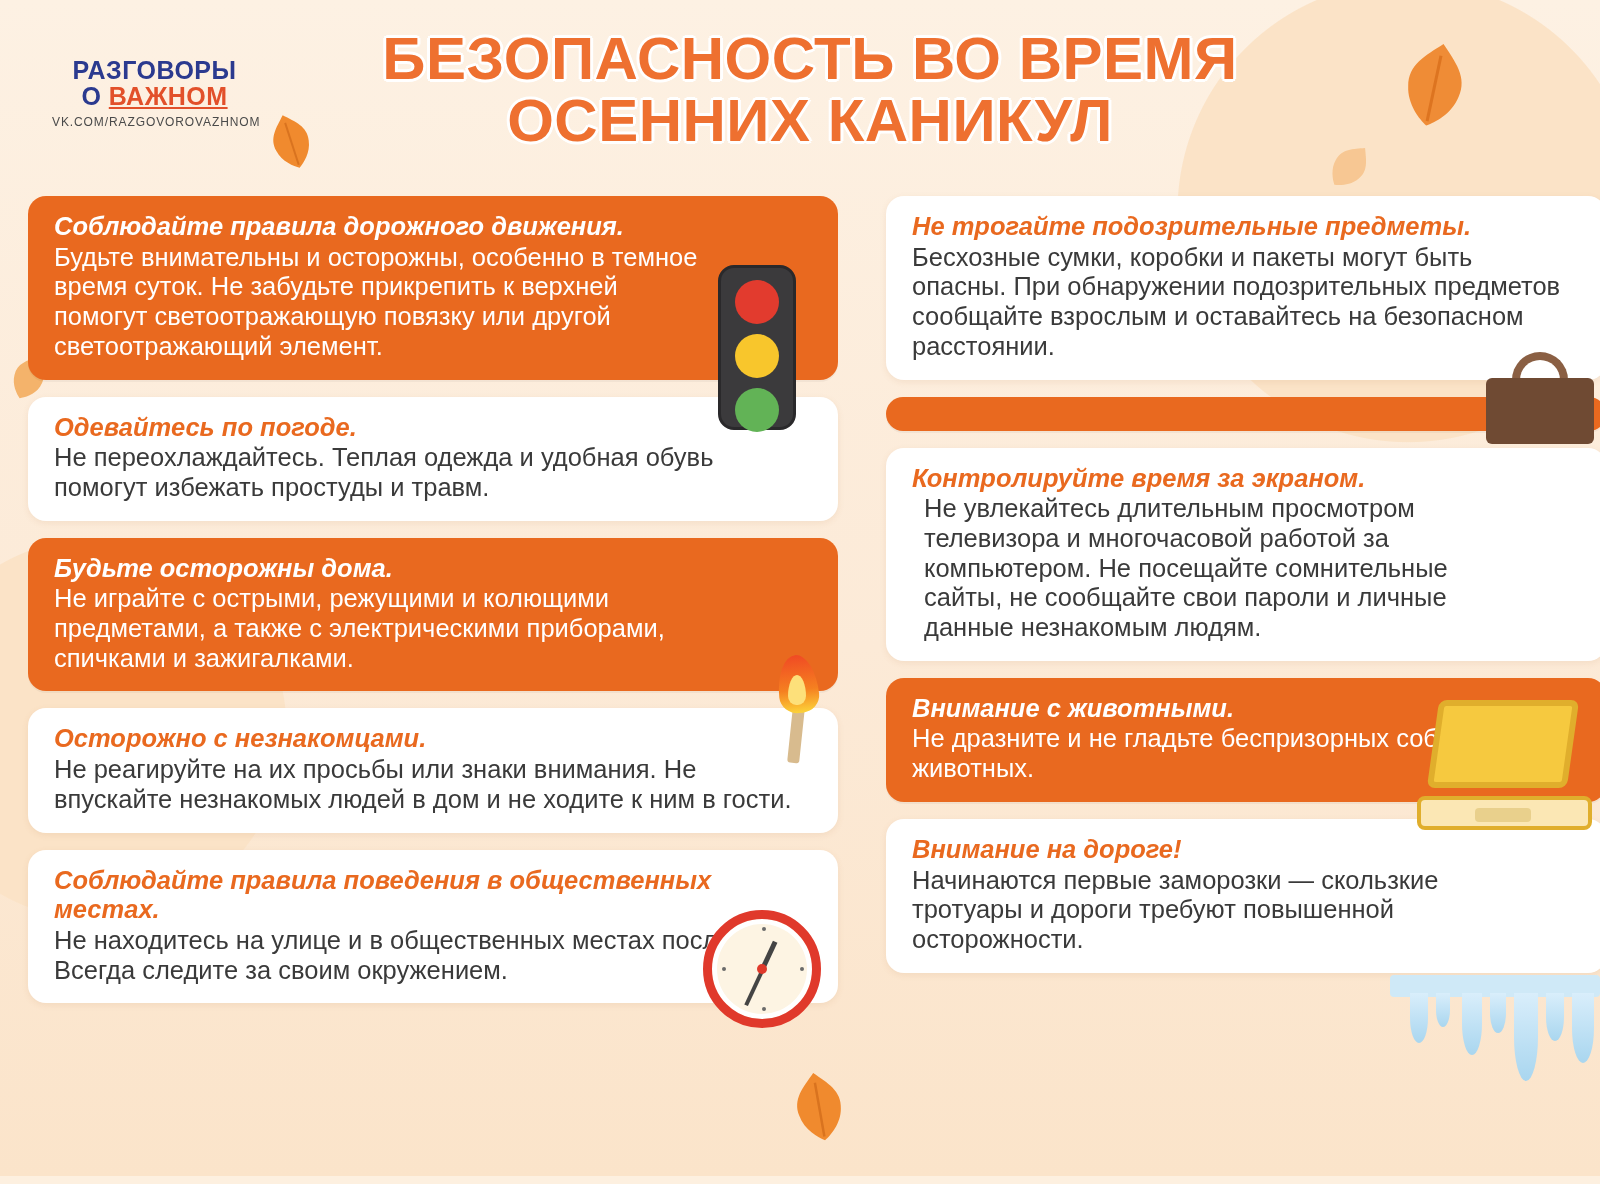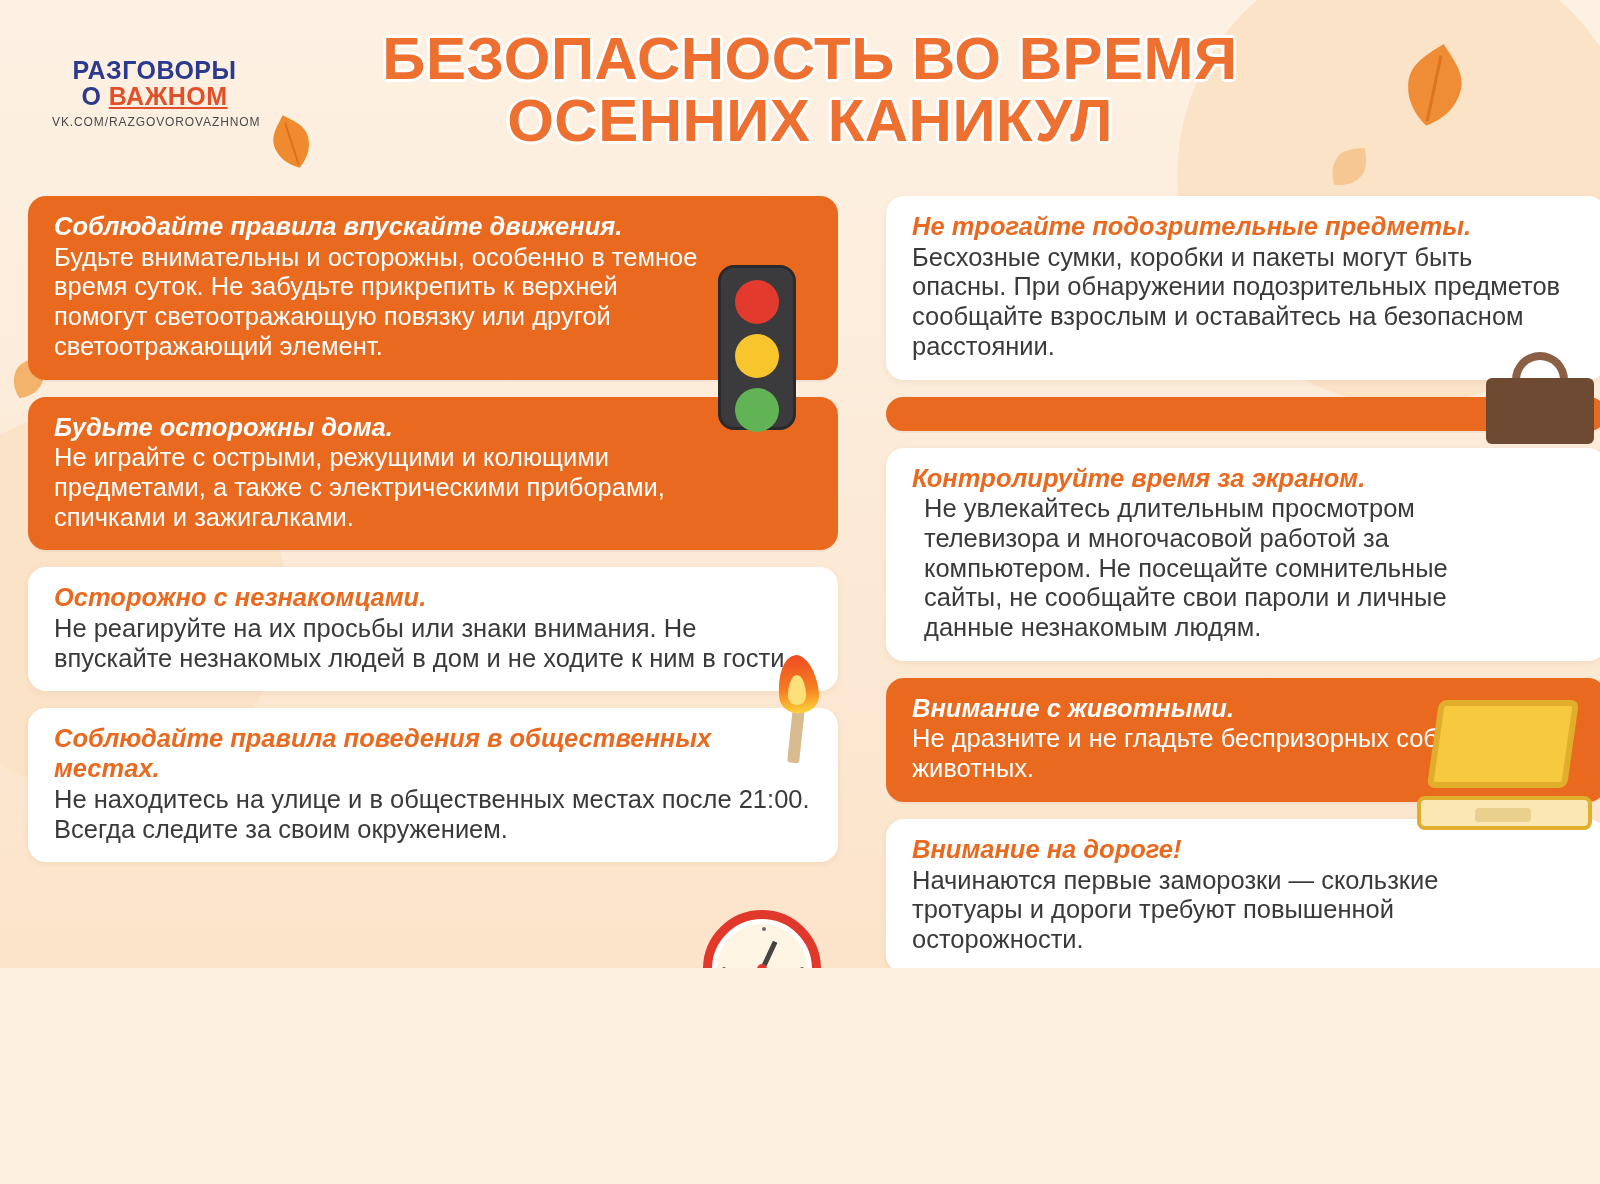--- a/index.html
+++ b/index.html
@@ -5,21 +5,21 @@
   * { box-sizing: border-box; }
   html, body {
     margin: 0; padding: 0;
     width: 1600px; height: 1184px;
     font-family: "Liberation Sans", sans-serif;
     background: #fdf0e0;
     overflow: hidden;
   }
   #poster {
     position: relative;
-    width: 1600px; height: 968px;
+    width: 1600px; height: 1176px;
     background:
       radial-gradient(circle at 88% 18%, #fbe3c7 0 230px, rgba(251,227,199,0) 231px),
       radial-gradient(circle at 6% 62%, #fbe3c7 0 190px, rgba(251,227,199,0) 191px),
       linear-gradient(180deg, #fdf1e3 0%, #fcead7 55%, #fbe4ca 100%);
     overflow: hidden;
   }
   
   .logo {
     position: absolute; left: 52px; top: 58px; width: 205px;
     text-align: center;
@@ -237,24 +237,28 @@
   </div>
   <div class="deco leaf leaf-5">
     <svg viewBox="0 0 46 58">
         <path d="M23 2 C33 12 43 20 40 34 C38 46 28 54 23 57 C18 54 8 46 6 34 C3 20 13 12 23 2 Z" fill="#f7c58e"></path>
       </svg>
   </div>
 
   <div class="col col-left">
 
     <div class="card orange">
-      <span class="hd txt-w1">Соблюдайте правила впускайте движения.</span>
+      <span class="hd txt-w1">Соблюдайте правила дорожного движения.</span>
       <span class="bd txt-w1">Будьте внимательны и осторожны, особенно в темное время суток. Не забудьте прикрепить к верхней помогут светоотражающую повязку или другой светоотражающий элемент.</span>
     </div>
 
+    <div class="card white">
+      <span class="hd txt-w3">Одевайтесь по погоде.</span>
+      <span class="bd txt-w3">Не переохлаждайтесь. Теплая одежда и удобная обувь помогут избежать простуды и травм.</span>
+    </div>
 
     <div class="card orange">
       <span class="hd txt-w2">Будьте осторожны дома.</span>
       <span class="bd txt-w2">Не играйте с острыми, режущими и колющими предметами, а также с электрическими приборами, спичками и зажигалками.</span>
     </div>
 
     <div class="card white">
       <span class="hd txt-w3">Осторожно с незнакомцами.</span>
       <span class="bd txt-w3">Не реагируйте на их просьбы или знаки внимания. Не впускайте незнакомых людей в дом и не ходите к ним в гости.</span>
     </div>

